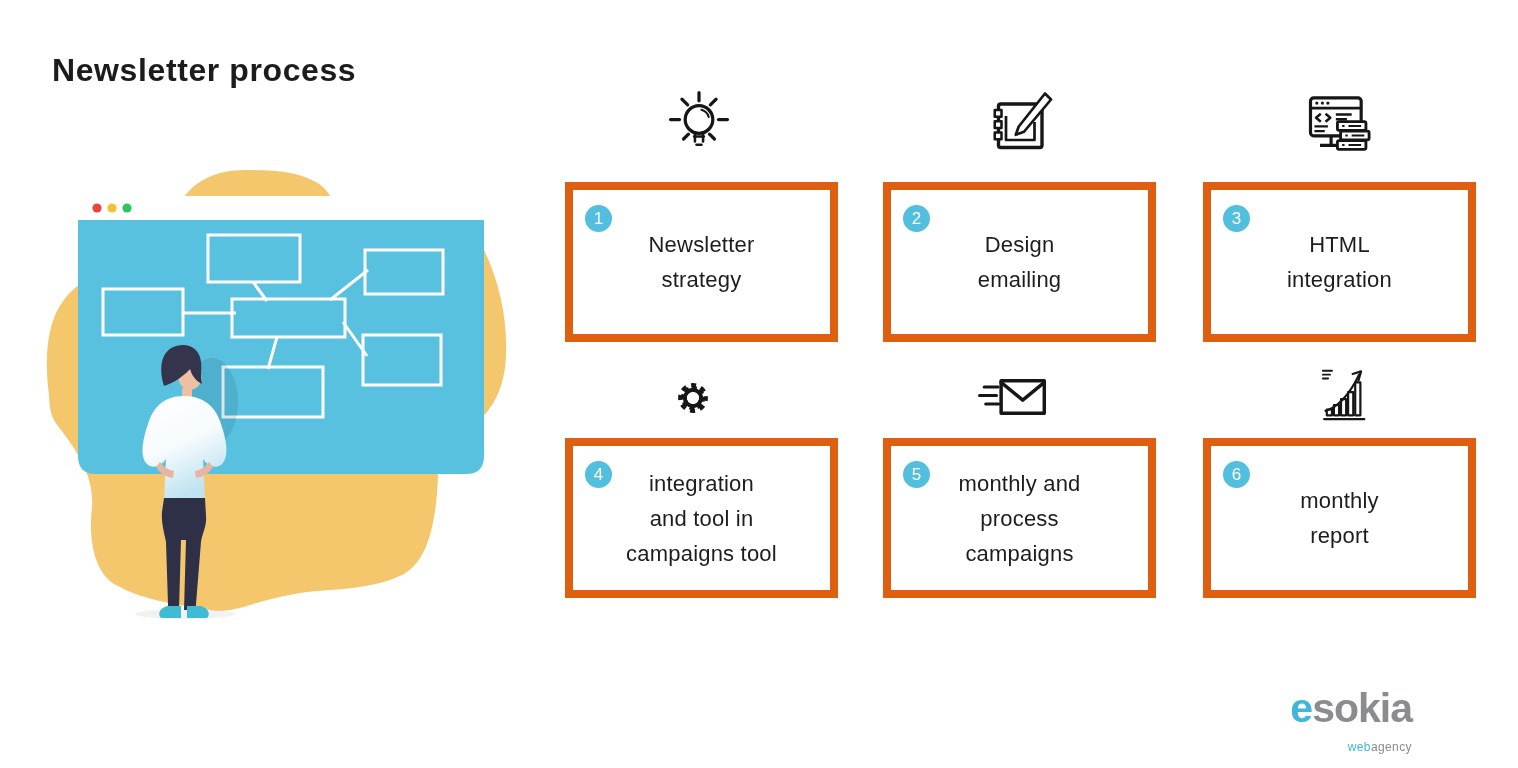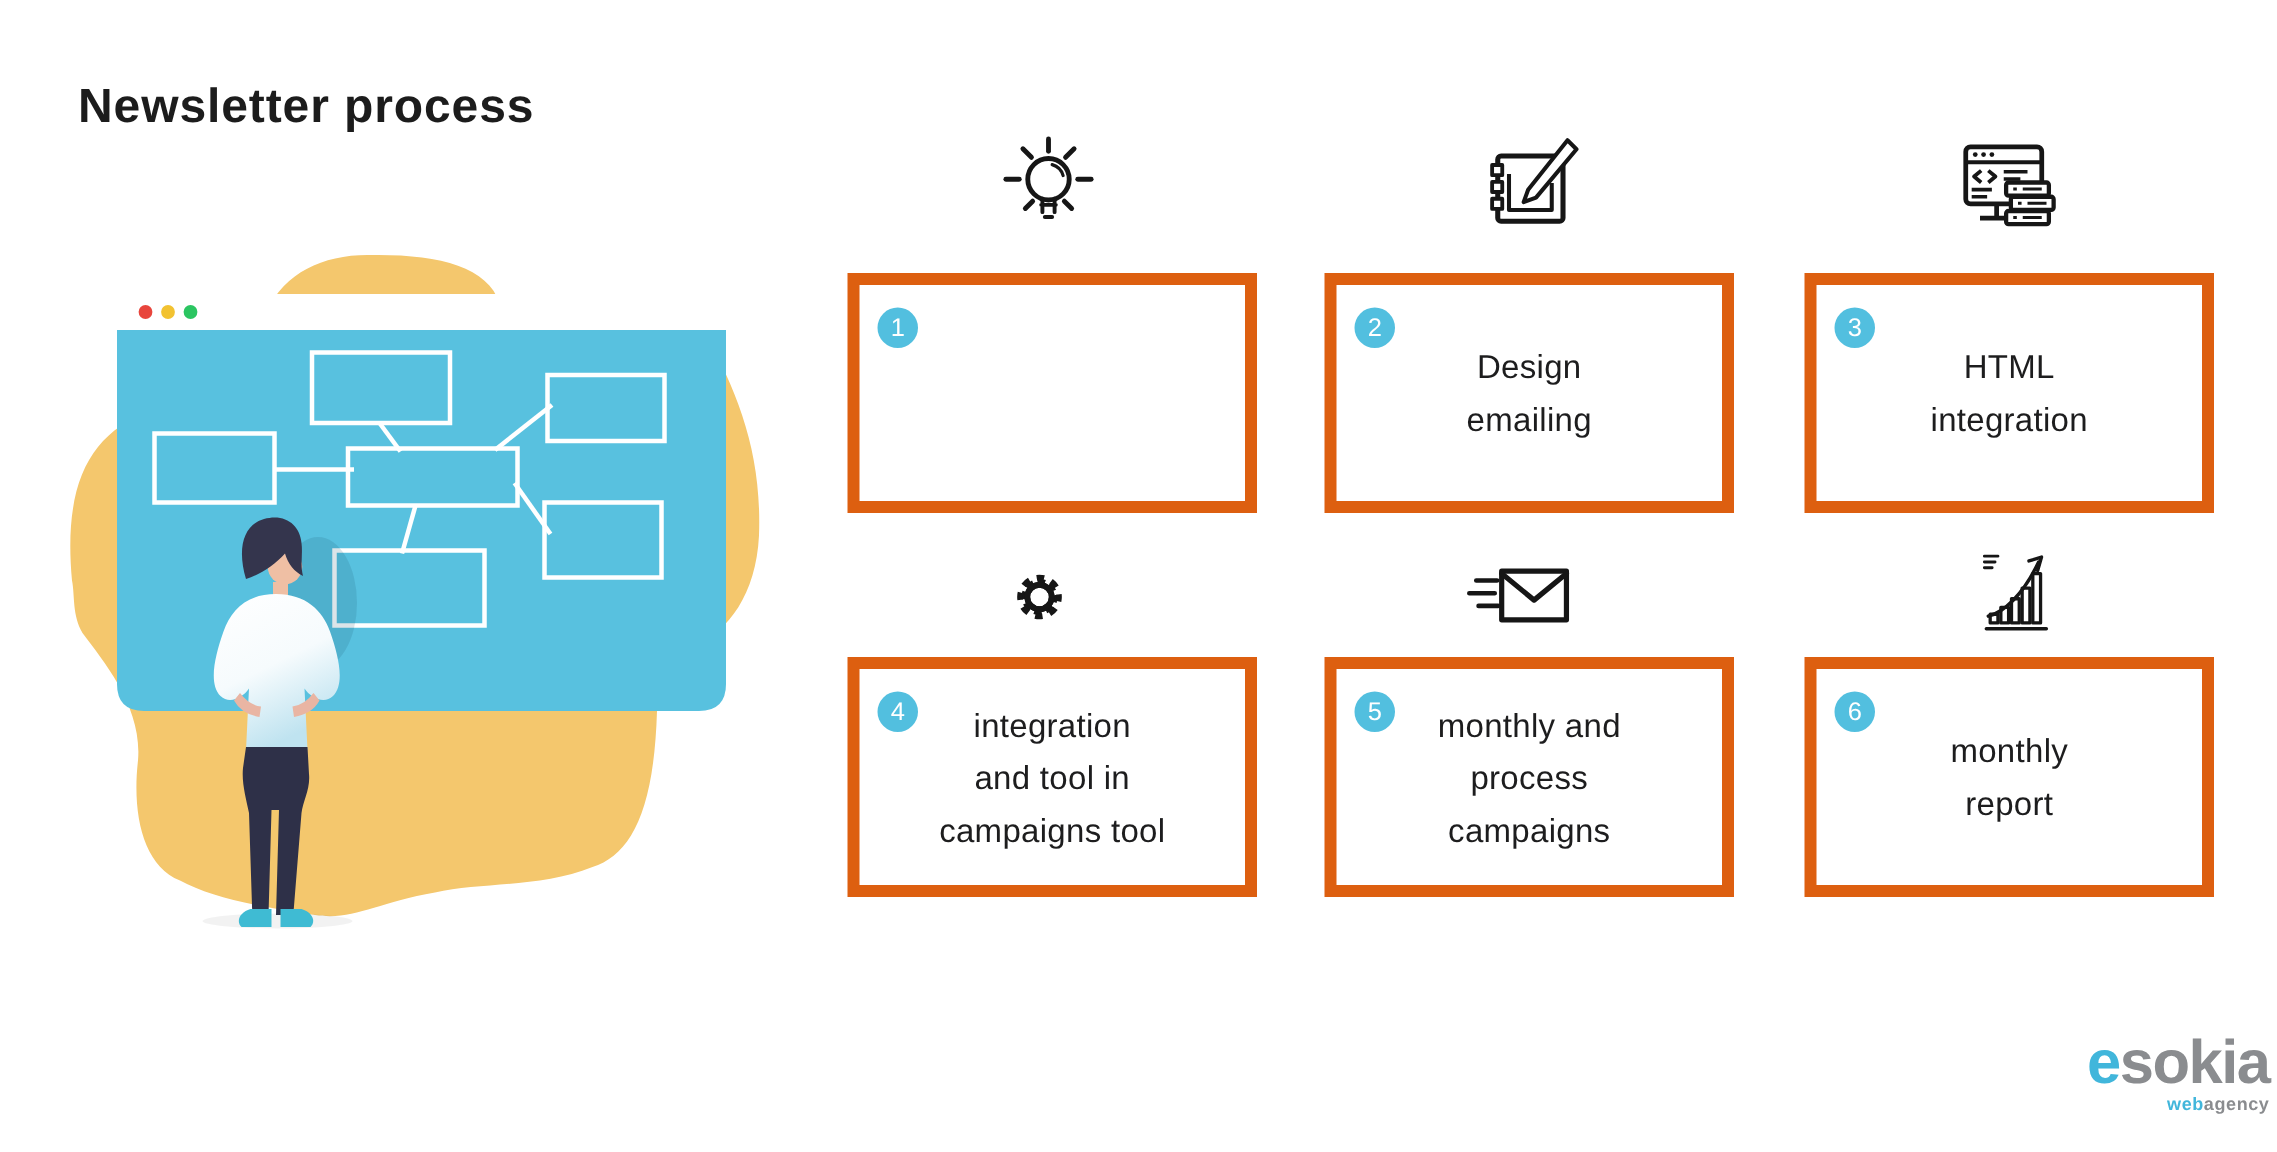--- a/index.html
+++ b/index.html
@@ -35,25 +35,25 @@
 
   .step-icon{position:absolute}
   .icon-1{left:660px;top:86px}
   .icon-2{left:982px;top:88px}
   .icon-3{left:1300px;top:90px}
   .icon-4{left:667px;top:372px}
   .icon-5{left:978px;top:371px}
   .icon-6{left:1309px;top:363px}
   .step-icon svg{stroke:#161616;fill:none;stroke-width:4}
 
-  .logo{position:absolute;left:1373px;top:688px;width:140px;text-align:right;line-height:1}
+  .logo{position:absolute;left:1272px;top:688px;width:140px;text-align:right;line-height:1}
   .logo-word{font-size:41px;font-weight:700;letter-spacing:-1px}
   .logo-word .lb{color:var(--logo-blue)}
   .logo-word .lg{color:var(--logo-gray)}
-  .logo-tag{font-size:12px;font-weight:700;letter-spacing:.4px;margin-top:1px}
+  .logo-tag{font-size:12px;font-weight:400;letter-spacing:.4px;margin-top:12px}
   .logo-tag .lb{color:var(--logo-blue)}
   .logo-tag .lg{color:var(--logo-gray)}
 </style>
 </head>
 <body>
 
 <div class="stage">
 
   <h1 class="page-title">Newsletter process</h1>
 
@@ -187,20 +187,24 @@
         <rect x="48" y="56" width="8" height="25"></rect>
         <rect x="59" y="45" width="8" height="36"></rect>
         <rect x="70" y="30" width="8" height="51"></rect>
       </g>
       <path d="M22 87 H84" stroke-width="3.5"></path>
     </svg>
   </span>
 
   <div class="step-card card-1">
     <span class="step-badge">1</span>
+    <div class="step-label">
+      <div>Newsletter</div>
+      <div>strategy</div>
+    </div>
   </div>
 
   <div class="step-card card-2">
     <span class="step-badge">2</span>
     <div class="step-label">
       <div>Design</div>
       <div>emailing</div>
     </div>
   </div>
 

